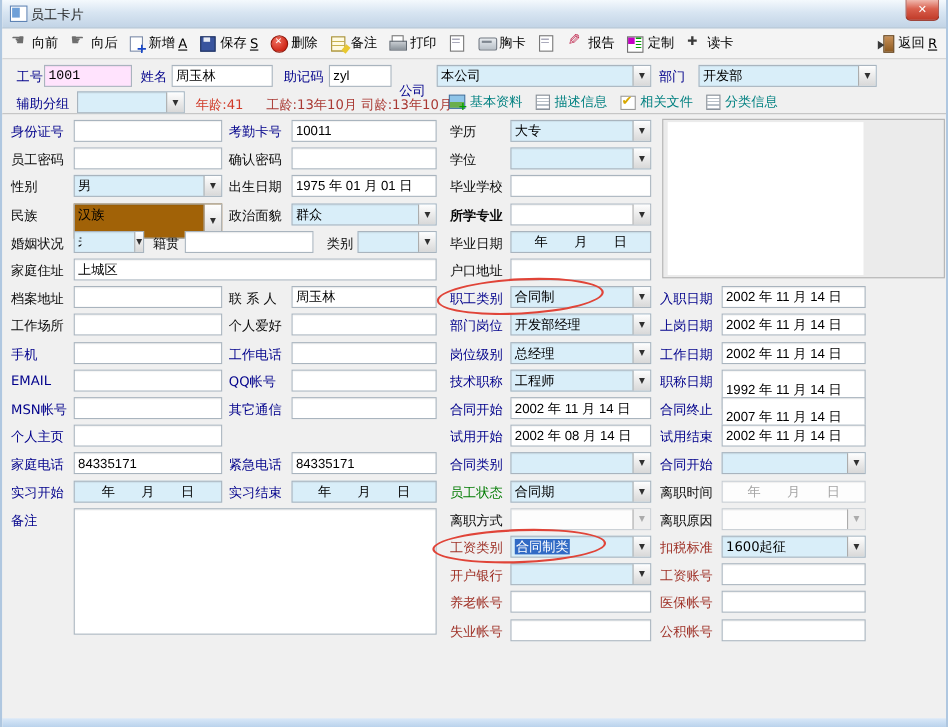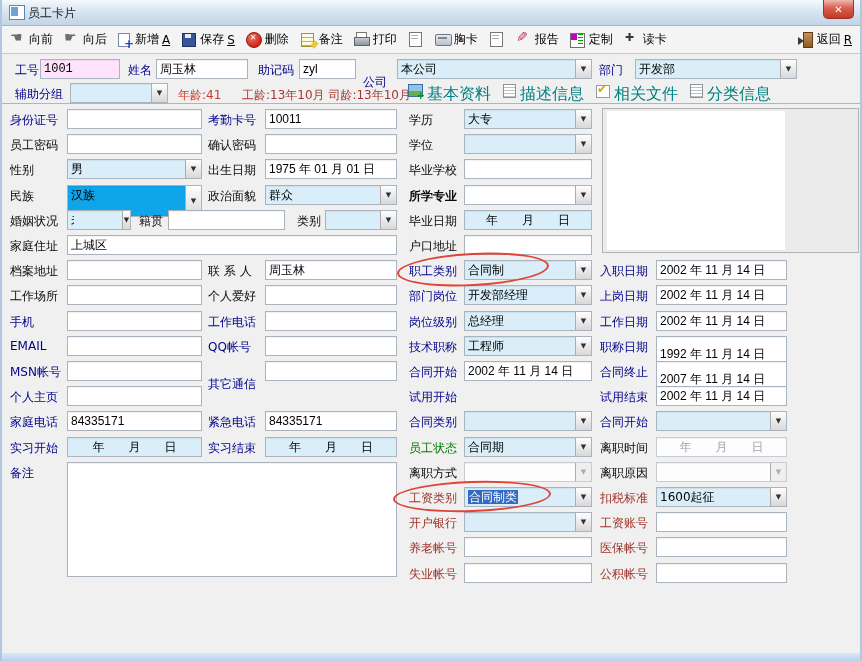--- a/index.html
+++ b/index.html
@@ -52,21 +52,21 @@
   .i-plus::before{content:"✚";font-size:11px;font-weight:bold;color:#3A3A3A;left:1px;top:-1px;}
   .i-return::before{content:"";left:5px;top:0;width:8px;height:14px;background:linear-gradient(#C89058,#8E5A20);border:1px solid #5E3A10;}
   .i-return::after{content:"";left:0;top:5px;width:0;height:0;border:4px solid transparent;border-left:6px solid #3A3A3A;}
   
   .hdr{position:absolute;left:0;top:54px;right:0;height:50px;background:#F0F0F0;border-bottom:1px solid #B4B4B4;}
   .lbl{position:absolute;font-size:12px;white-space:nowrap;}
   .c-navy{color:#00008B;} .c-black{color:#0A0A0A;} .c-green{color:#007B00;} .c-dred{color:#9E3026;}
   .stat-age{position:absolute;left:176px;top:33px;font-size:12px;color:#D03A28;}
   .stat-svc{position:absolute;left:240px;top:33px;font-size:12px;color:#A93832;}
   .tabs{position:absolute;left:406px;top:30px;display:flex;gap:12px;align-items:center;}
-  .tab{display:flex;align-items:flex-start;gap:4px;font-size:16px;color:#008080;cursor:default;white-space:nowrap;}
+  .tab{display:flex;align-items:center;gap:4px;font-size:12px;color:#008080;cursor:default;white-space:nowrap;}
   .i-tab-pic{width:15px;height:13px;}
   .i-tab-pic::before{content:"";left:0;top:0;width:13px;height:11px;border:1px solid #3A6E9E;
     background:linear-gradient(#8EC4E8 0 55%,#6AAE4C 55% 100%);}
   .i-tab-pic::after{content:"+";right:-2px;bottom:-4px;color:#00A000;font-weight:bold;font-size:10px;}
   .i-tab-note{width:13px;height:14px;}
   .i-tab-note::before{content:"";left:0;top:0;width:11px;height:12px;background:
     repeating-linear-gradient(#FFF 0 2px,#B8C0C8 2px 3px);border:1px solid #8A929A;}
   .i-tab-check{width:14px;height:14px;}
   .i-tab-check::before{content:"";left:0;top:1px;width:12px;height:11px;background:#FFF;border:1px solid #999;}
   .i-tab-check::after{content:"✔";left:1px;top:-2px;color:#D8A800;font-size:12px;font-weight:bold;}
@@ -220,21 +220,21 @@
       <div class="lbl c-black" style="left: 206px; top: 33px;">确认密码</div>
       <input class="fld" style="left: 263px; top: 30px; width: 132px; height: 20px; position: absolute;">
       <div class="lbl c-black" style="left: 8px; top: 58px;">性别</div>
       <div class="fld sel" style="background: rgb(217, 238, 249); left: 65px; top: 55px; width: 135px; height: 20px; position: absolute;">
         <span class="val">男</span>
         <span class="arr">▼</span>
       </div>
       <div class="lbl c-black" style="left: 206px; top: 58px;">出生日期</div>
       <input class="fld" value="1975 年 01 月 01 日" style="left: 263px; top: 55px; width: 132px; height: 20px; position: absolute;">
       <div class="lbl c-black" style="left: 8px; top: 84px;">民族</div>
-      <div class="fld sel" style="background: #0ea5e9; left: 65px; top: 81px; width: 135px; height: 32px; position: absolute;">
+      <div class="fld sel" style="background: #a16207; left: 65px; top: 81px; width: 135px; height: 32px; position: absolute;">
         <span class="val">汉族</span>
         <span class="arr">▼</span>
       </div>
       <div class="lbl c-black" style="left: 206px; top: 84px;">政治面貌</div>
       <div class="fld sel" style="background: rgb(217, 238, 249); left: 263px; top: 81px; width: 132px; height: 20px; position: absolute;">
         <span class="val">群众</span>
         <span class="arr">▼</span>
       </div>
       <div class="lbl c-black" style="left: 8px; top: 109px;">婚姻状况</div>
       <div class="fld sel" style="background: rgb(217, 238, 249); left: 65px; top: 106px; width: 64px; height: 20px; position: absolute;">
@@ -261,21 +261,21 @@
       <div class="lbl c-navy" style="left: 8px; top: 210px;">手机</div>
       <input class="fld" style="left: 65px; top: 207px; width: 135px; height: 20px; position: absolute;">
       <div class="lbl c-navy" style="left: 206px; top: 210px;">工作电话</div>
       <input class="fld" style="left: 263px; top: 207px; width: 132px; height: 20px; position: absolute;">
       <div class="lbl c-navy" style="left: 8px; top: 235px;">EMAIL</div>
       <input class="fld" style="left: 65px; top: 232px; width: 135px; height: 20px; position: absolute;">
       <div class="lbl c-navy" style="left: 206px; top: 235px;">QQ帐号</div>
       <input class="fld" style="left: 263px; top: 232px; width: 132px; height: 20px; position: absolute;">
       <div class="lbl c-navy" style="left: 8px; top: 260px;">MSN帐号</div>
       <input class="fld" style="left: 65px; top: 257px; width: 135px; height: 20px; position: absolute;">
-      <div class="lbl c-navy" style="left: 206px; top: 260px; margin-top: 12px;">其它通信</div>
+      <div class="lbl c-navy" style="left: 206px; top: 260px;">其它通信</div>
       <input class="fld" style="left: 263px; top: 257px; width: 132px; height: 20px; position: absolute;">
       <div class="lbl c-navy" style="left: 8px; top: 285px;">个人主页</div>
       <input class="fld" style="left: 65px; top: 282px; width: 135px; height: 20px; position: absolute;">
       <div class="lbl c-navy" style="left: 8px; top: 310px;">家庭电话</div>
       <input class="fld" value="84335171" style="left: 65px; top: 307px; width: 135px; height: 20px; position: absolute;">
       <div class="lbl c-navy" style="left: 206px; top: 310px;">紧急电话</div>
       <input class="fld" value="84335171" style="left: 263px; top: 307px; width: 132px; height: 20px; position: absolute;">
       <div class="lbl c-navy" style="left: 8px; top: 336px;">实习开始</div>
       <input class="fld bg-blue ctr" value="年　　月　　日" style="left: 65px; top: 333px; width: 135px; height: 20px; position: absolute;">
       <div class="lbl c-navy" style="left: 206px; top: 336px;">实习结束</div>
@@ -329,20 +329,21 @@
         <span class="val">工程师</span>
         <span class="arr">▼</span>
       </div>
       <div class="lbl c-navy" style="left: 598px; top: 235px;">职称日期</div>
       <input class="fld" value="1992 年 11 月 14 日" style="left: 654px; top: 232px; width: 131px; height: 36px; position: absolute;">
       <div class="lbl c-navy" style="left: 407px; top: 260px;">合同开始</div>
       <input class="fld" value="2002 年 11 月 14 日" style="left: 462px; top: 257px; width: 128px; height: 20px; position: absolute;">
       <div class="lbl c-navy" style="left: 598px; top: 260px;">合同终止</div>
       <input class="fld" value="2007 年 11 月 14 日" style="left: 654px; top: 257px; width: 131px; height: 36px; position: absolute;">
       <div class="lbl c-navy" style="left: 407px; top: 285px;">试用开始</div>
+      <input class="fld" value="2002 年 08 月 14 日" style="left: 462px; top: 282px; width: 128px; height: 20px; position: absolute;">
       <div class="lbl c-navy" style="left: 598px; top: 285px;">试用结束</div>
       <input class="fld" value="2002 年 11 月 14 日" style="left: 654px; top: 282px; width: 131px; height: 20px; position: absolute;">
       <div class="lbl c-navy" style="left: 407px; top: 310px;">合同类别</div>
       <div class="fld sel" style="background: rgb(217, 238, 249); left: 462px; top: 307px; width: 128px; height: 20px; position: absolute;">
         <span class="val"></span>
         <span class="arr">▼</span>
       </div>
       <div class="lbl c-navy" style="left: 598px; top: 310px;">合同开始</div>
       <div class="fld sel" style="background: rgb(217, 238, 249); left: 654px; top: 307px; width: 131px; height: 20px; position: absolute;">
         <span class="val"></span>

